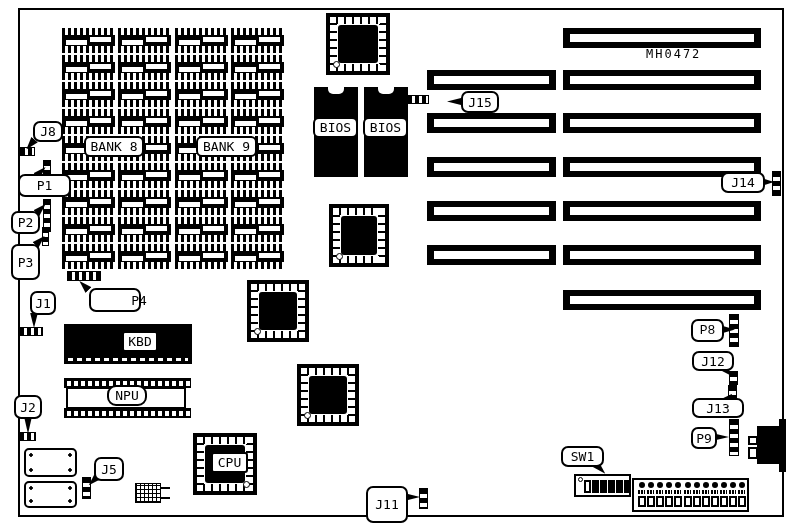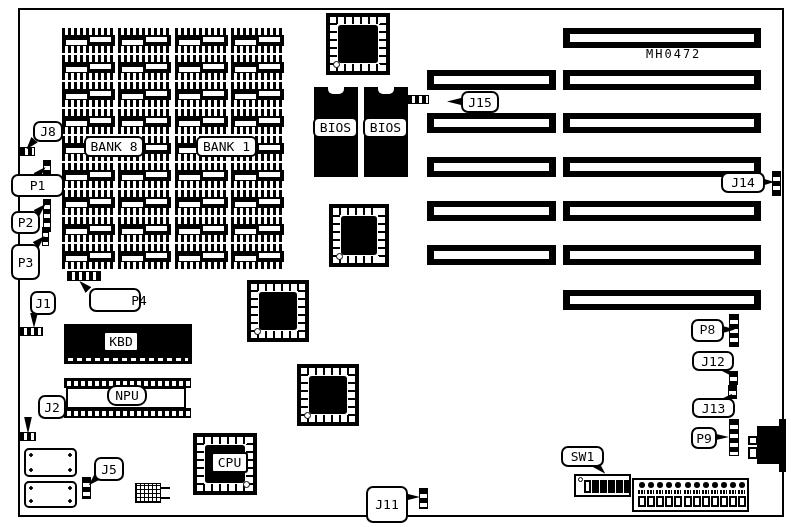--- a/index.html
+++ b/index.html
@@ -152,21 +152,21 @@
       <div class="ram-chip" style="left: 0px; top: 189px;"></div>
       <div class="ram-chip" style="left: 56px; top: 189px;"></div>
       <div class="ram-chip" style="left: 113px; top: 189px;"></div>
       <div class="ram-chip" style="left: 169px; top: 189px;"></div>
       <div class="ram-chip" style="left: 0px; top: 216px;"></div>
       <div class="ram-chip" style="left: 56px; top: 216px;"></div>
       <div class="ram-chip" style="left: 113px; top: 216px;"></div>
       <div class="ram-chip" style="left: 169px; top: 216px;"></div>
     </div>
   <div class="chip-label" style="left:84px;top:136px;width:60px;height:21px;">BANK 8</div>
-  <div class="chip-label" style="left:196px;top:136px;width:61px;height:21px;">BANK 1</div>
+  <div class="chip-label" style="left:196px;top:136px;width:61px;height:21px;">BANK 9</div>
 
   <div class="plcc" style="left:326px;top:13px;width:64px;height:62px;">
     <div class="die"></div>
       <div class="dot"></div>
   </div>
   <div class="plcc" style="left:329px;top:204px;width:60px;height:63px;">
     <div class="die"></div>
       <div class="dot"></div>
   </div>
   <div class="plcc" style="left:247px;top:280px;width:62px;height:62px;">
@@ -183,21 +183,21 @@
       <div class="dot" style="left:auto;right:3px;"></div>
   </div>
   <div class="chip-label" style="left:211px;top:452px;width:37px;height:21px;border-radius:3px;">CPU</div>
 
   <div class="bios" style="left:314px;top:87px;"></div>
   <div class="bios" style="left:364px;top:87px;"></div>
   <div class="chip-label" style="left:313px;top:117px;width:45px;height:21px;">BIOS</div>
   <div class="chip-label" style="left:363px;top:117px;width:45px;height:21px;">BIOS</div>
 
   <div class="kbd"></div>
-  <div class="chip-label" style="left:103px;top:331px;width:36px;height:21px;border-radius:3px;">KBD</div>
+  <div class="chip-label" style="left:122px;top:331px;width:36px;height:21px;border-radius:3px;">KBD</div>
 
   <div class="npu">
       <div class="npu-body"></div>
     </div>
   <div class="chip-label" style="left:107px;top:385px;width:40px;height:21px;border-radius:9px;">NPU</div>
 
   <div class="osc" style="top:448px;height:29px;"></div>
   <div class="osc" style="top:481px;height:27px;"></div>
   <div class="crystal"></div>
   <div class="lead" style="left:161px;top:487px;width:9px;height:2px;"></div>
@@ -299,28 +299,28 @@
   <div class="tail tail-right" style="left:406px;top:492px;width:14px;height:10px;"></div>
   <div class="tail tail-left" style="left:447px;top:96px;width:15px;height:11px;"></div>
   <div class="tail tail-right" style="left:763px;top:177px;width:11px;height:10px;"></div>
   <div class="tail tail-right" style="left:722px;top:324px;width:13px;height:11px;"></div>
   <div class="tail tail-down" style="left:722px;top:366px;width:12px;height:12px;transform:rotate(-45deg);"></div>
   <div class="tail tail-up" style="left:722px;top:392px;width:12px;height:12px;transform:rotate(45deg);"></div>
   <div class="tail tail-right" style="left:714px;top:432px;width:15px;height:10px;"></div>
   <div class="tail tail-down" style="left:593px;top:461px;width:14px;height:15px;transform:rotate(-45deg);"></div>
 
   <div class="callout" style="left:33px;top:121px;width:30px;height:21px;">J8</div>
-  <div class="callout" style="left:11px;top:174px;width:53px;height:23px;text-align:center;">P1</div>
+  <div class="callout" style="left:18px;top:174px;width:53px;height:23px;text-align:center;">P1</div>
   <div class="callout" style="left:11px;top:211px;width:29px;height:23px;">P2</div>
   <div class="callout" style="left:11px;top:244px;width:29px;height:36px;">P3</div>
   <div class="callout" style="left:30px;top:291px;width:26px;height:24px;">J1</div>
   <div class="callout" style="left:89px;top:288px;width:30px;height:24px;padding-left:48px;">P4</div>
-  <div class="callout" style="left:14px;top:395px;width:28px;height:24px;margin-left:24px;">J2</div>
+  <div class="callout" style="left:14px;top:395px;width:28px;height:24px;">J2</div>
   <div class="callout" style="left:94px;top:457px;width:30px;height:24px;">J5</div>
   <div class="callout" style="left:366px;top:486px;width:42px;height:37px;">J11</div>
   <div class="callout" style="left:461px;top:91px;width:38px;height:22px;">J15</div>
   <div class="callout" style="left:721px;top:172px;width:44px;height:21px;">J14</div>
   <div class="callout" style="left:691px;top:319px;width:33px;height:23px;font-family:Liberation Mono, monospace;">P8</div>
   <div class="callout" style="left:692px;top:351px;width:42px;height:20px;">J12</div>
-  <div class="callout" style="left:692px;top:398px;width:43px;height:20px;">J13</div>
+  <div class="callout" style="left:692px;top:398px;width:52px;height:20px;">J13</div>
   <div class="callout" style="left:691px;top:427px;width:26px;height:22px;">P9</div>
   <div class="callout" style="left:561px;top:446px;width:43px;height:21px;">SW1</div>
 </div>
 
 </body></html>

